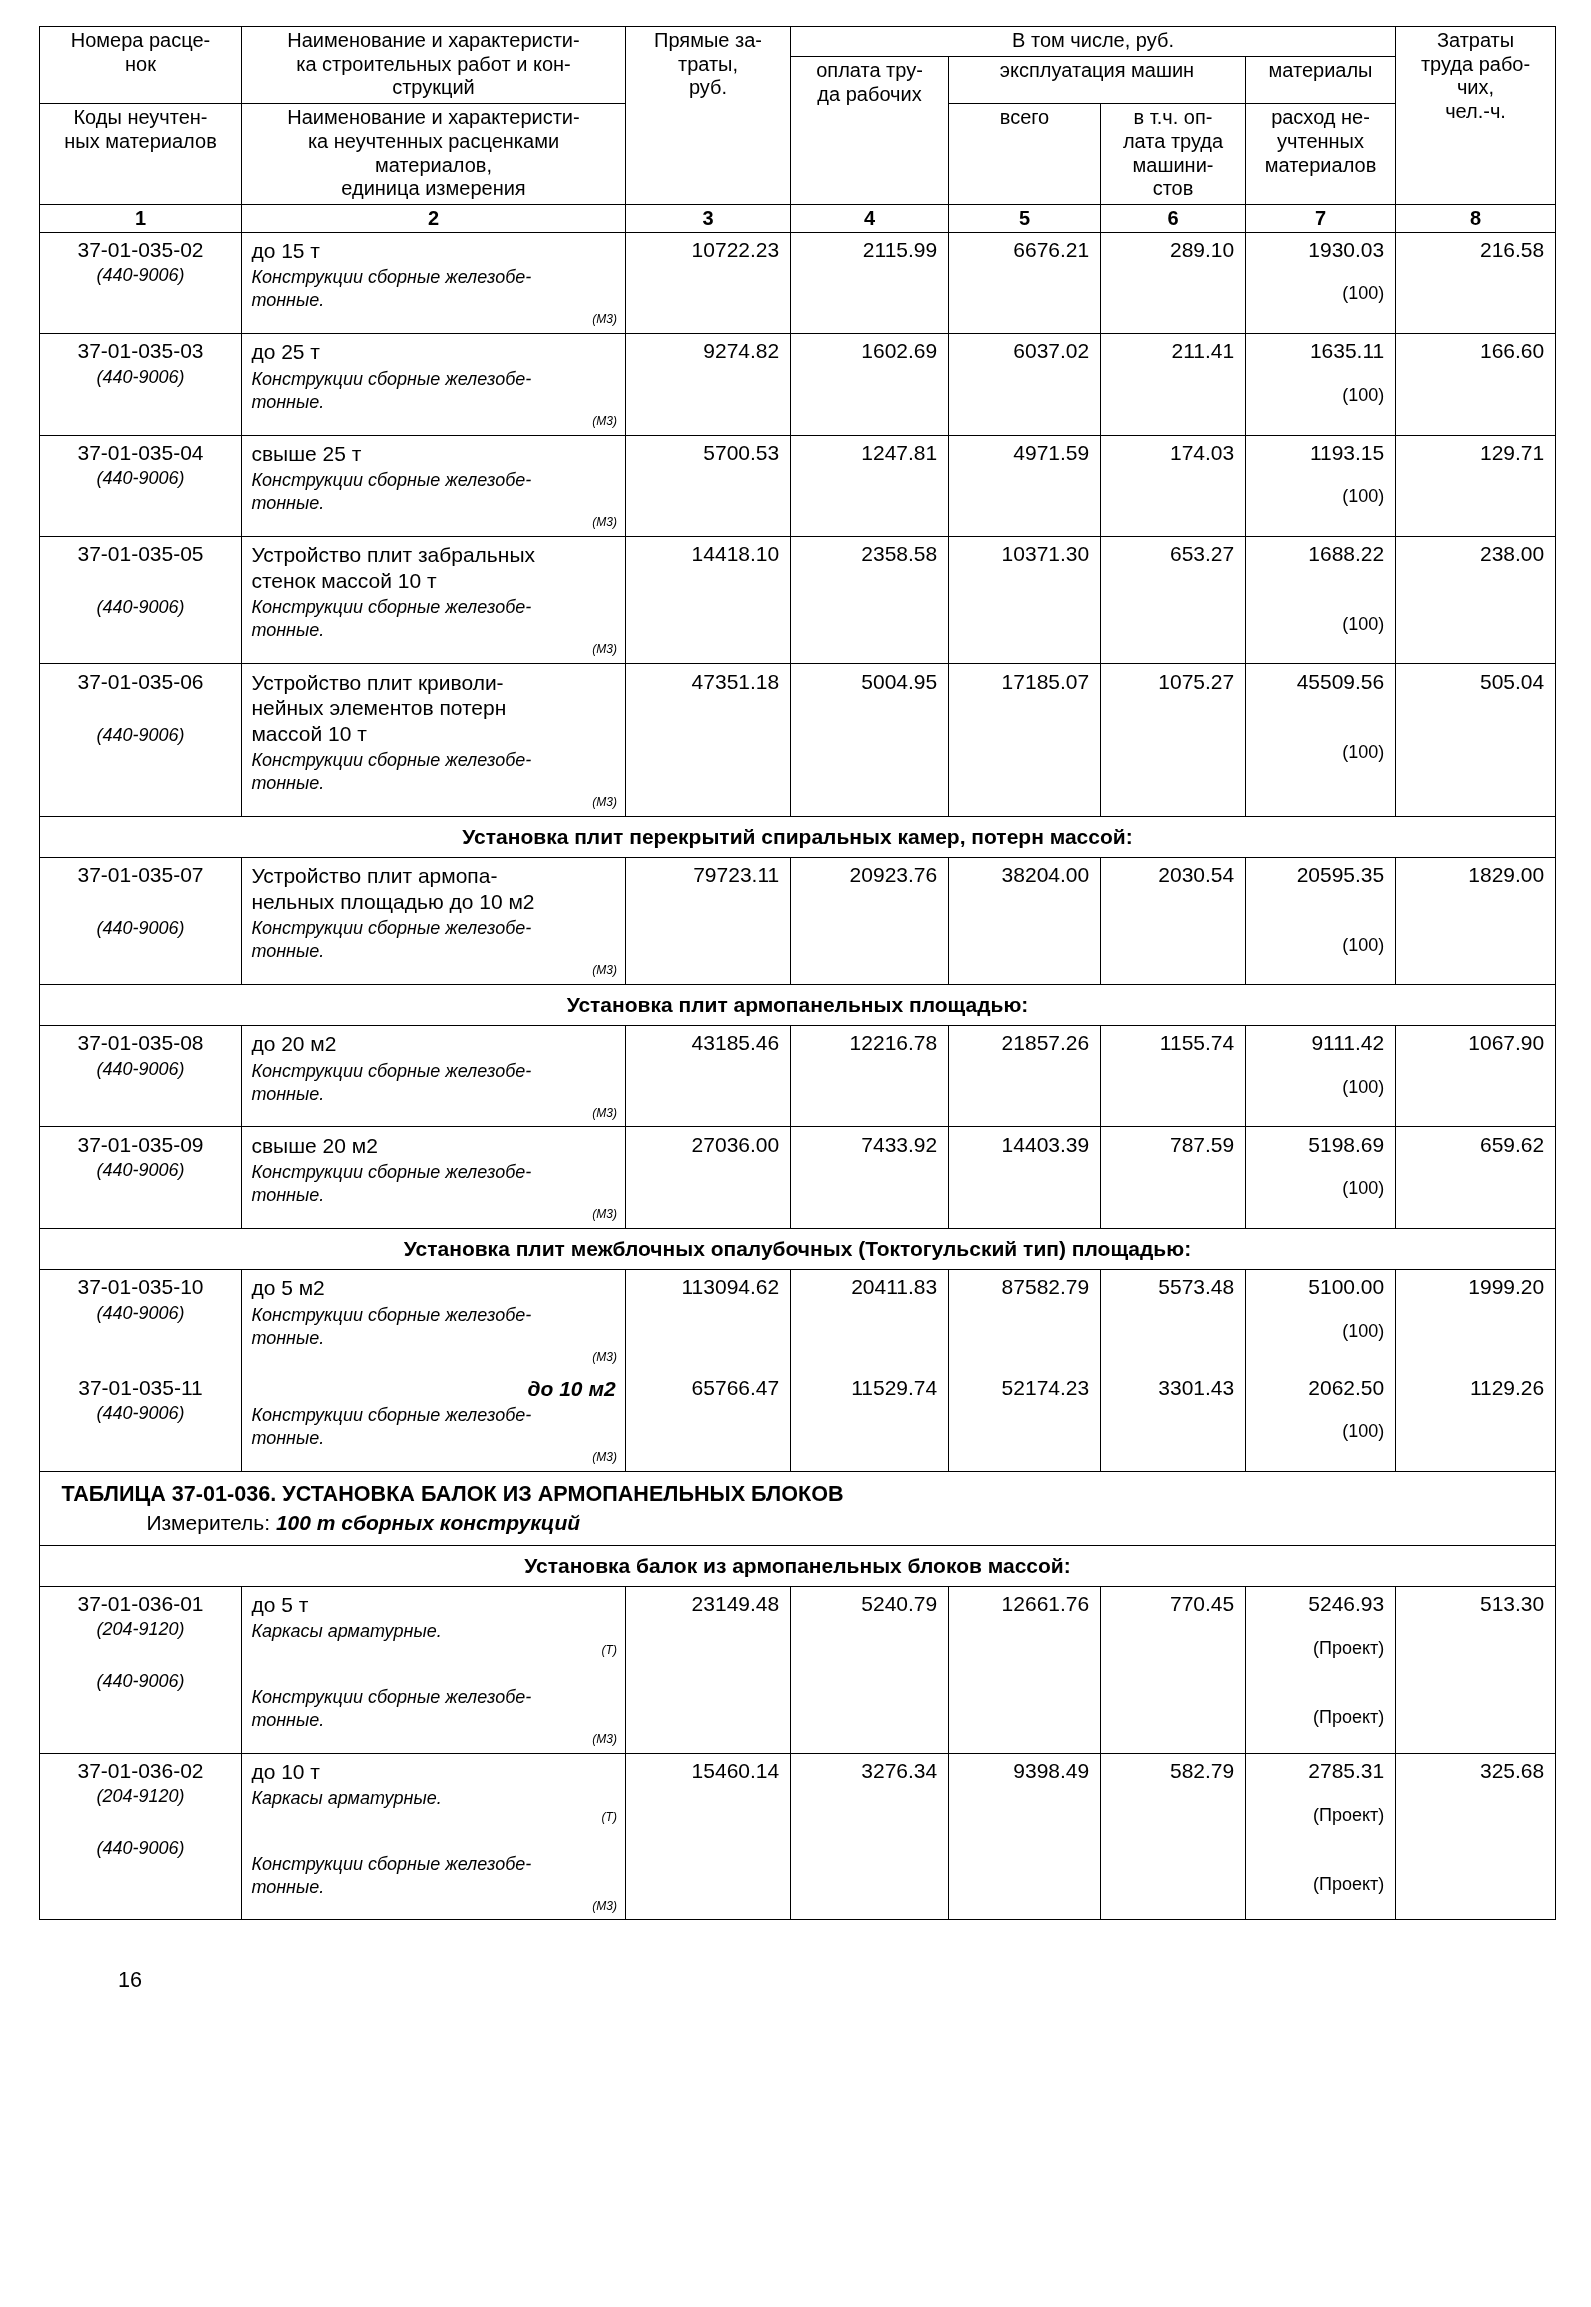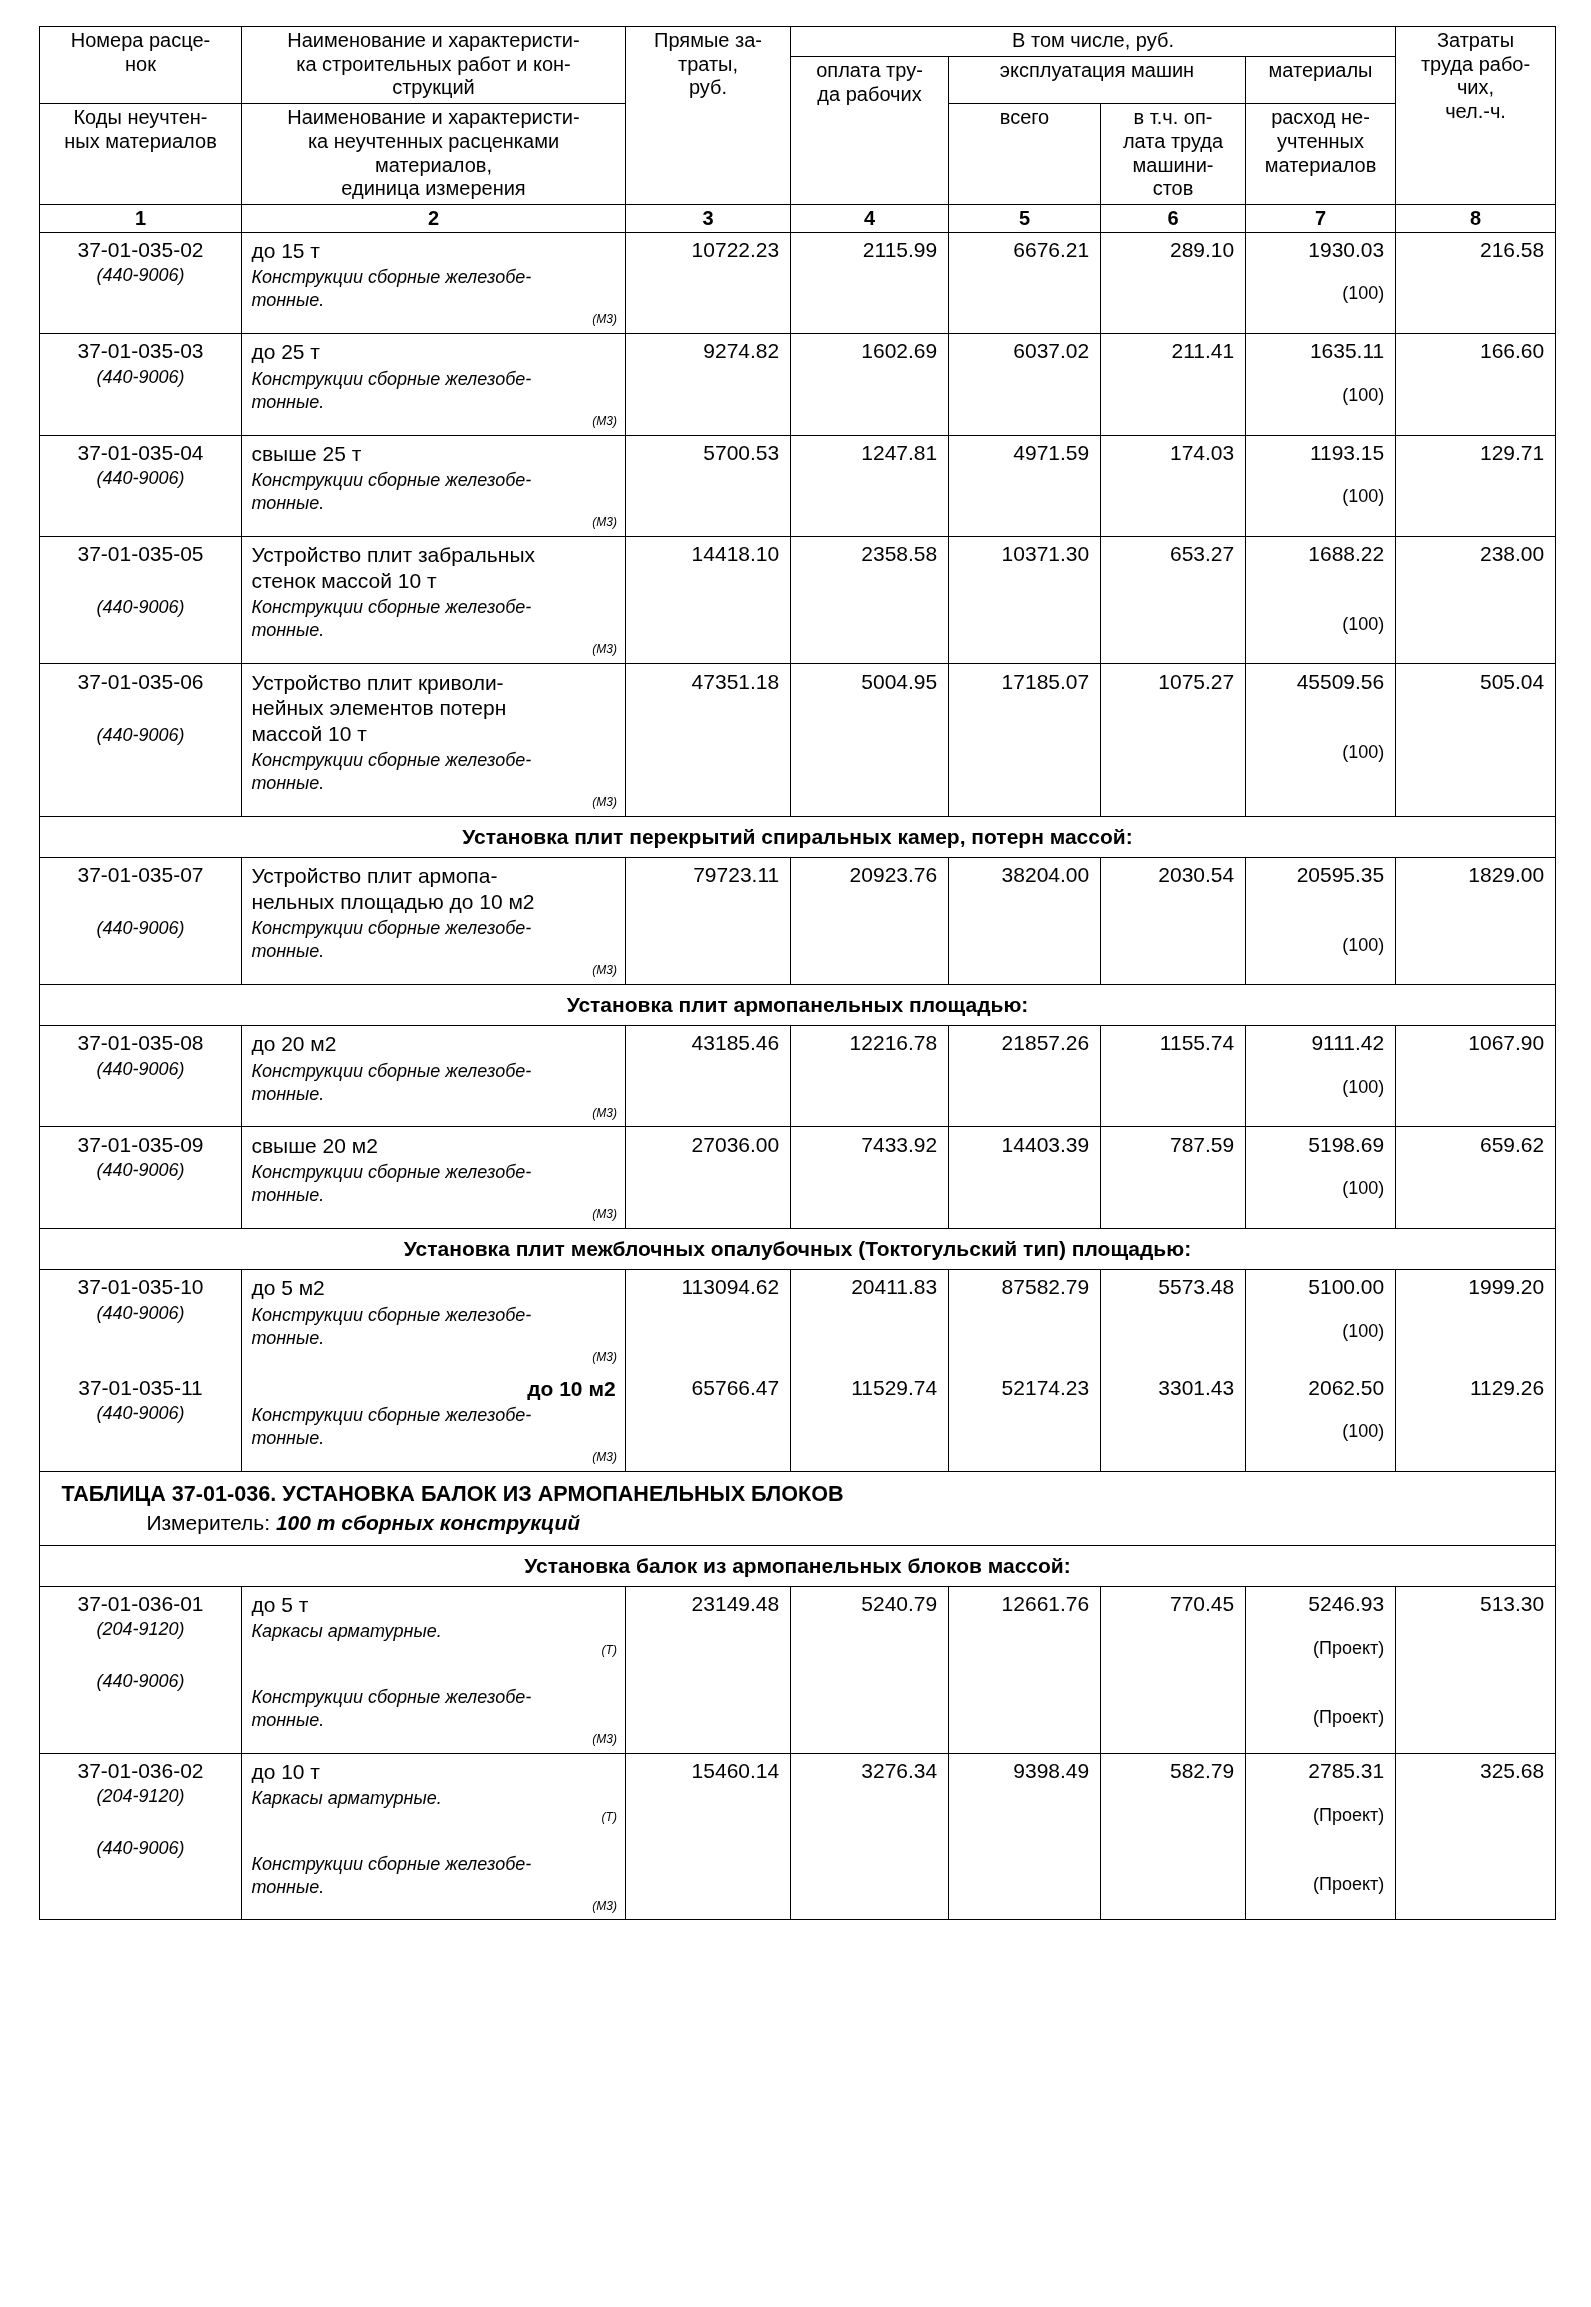--- a/index.html
+++ b/index.html
@@ -48,21 +48,21 @@
   }
 
   
   td.c1 { text-align: center; padding: 5.4px 2.7px; }
   .code  { font-size: 21px; text-align: center; }
   .mcode { font-size: 18px; font-style: italic; margin-top: 3.4px; }
   .mcode2 { margin-top: 31px; }
 
   td.c2 { padding: 5.4px 5.4px 5.4px 9.4px; }
   .work { font-size: 21px; line-height: 1.22; white-space: pre-line; }
-  .work.wr { text-align: right; font-weight: bold; padding-right: 4px; }
+  .work.wr { text-align: right; font-style: italic; font-weight: bold; padding-right: 4px; }
   .mat  { font-size: 18px; font-style: italic; line-height: 1.28; white-space: pre-line; margin-top: 2.7px; }
   .mat.g2 { margin-top: 27px; }
   .unit { font-size: 12px; font-style: italic; text-align: right; line-height: 1.28; padding-right: 2.7px; }
 
   td.num { font-size: 21px; text-align: right; padding: 5.4px 10.8px 5.4px 2.7px; }
   .note  { font-size: 18px; text-align: right; margin-top: 21.6px; }
   .note.g2 { margin-top: 48px; }
 
   td.section {
     font-weight: bold;
@@ -448,15 +448,16 @@
           <div>2785.31</div>
           <div class="note">(Проект)</div>
           <div class="note g2">(Проект)</div>
         </td>
         <td class="num">325.68</td>
       </tr>
 
     </tbody>
   </table>
 
+  <div class="pagenum">16</div>
 
 </div>
 
 
 </body></html>

